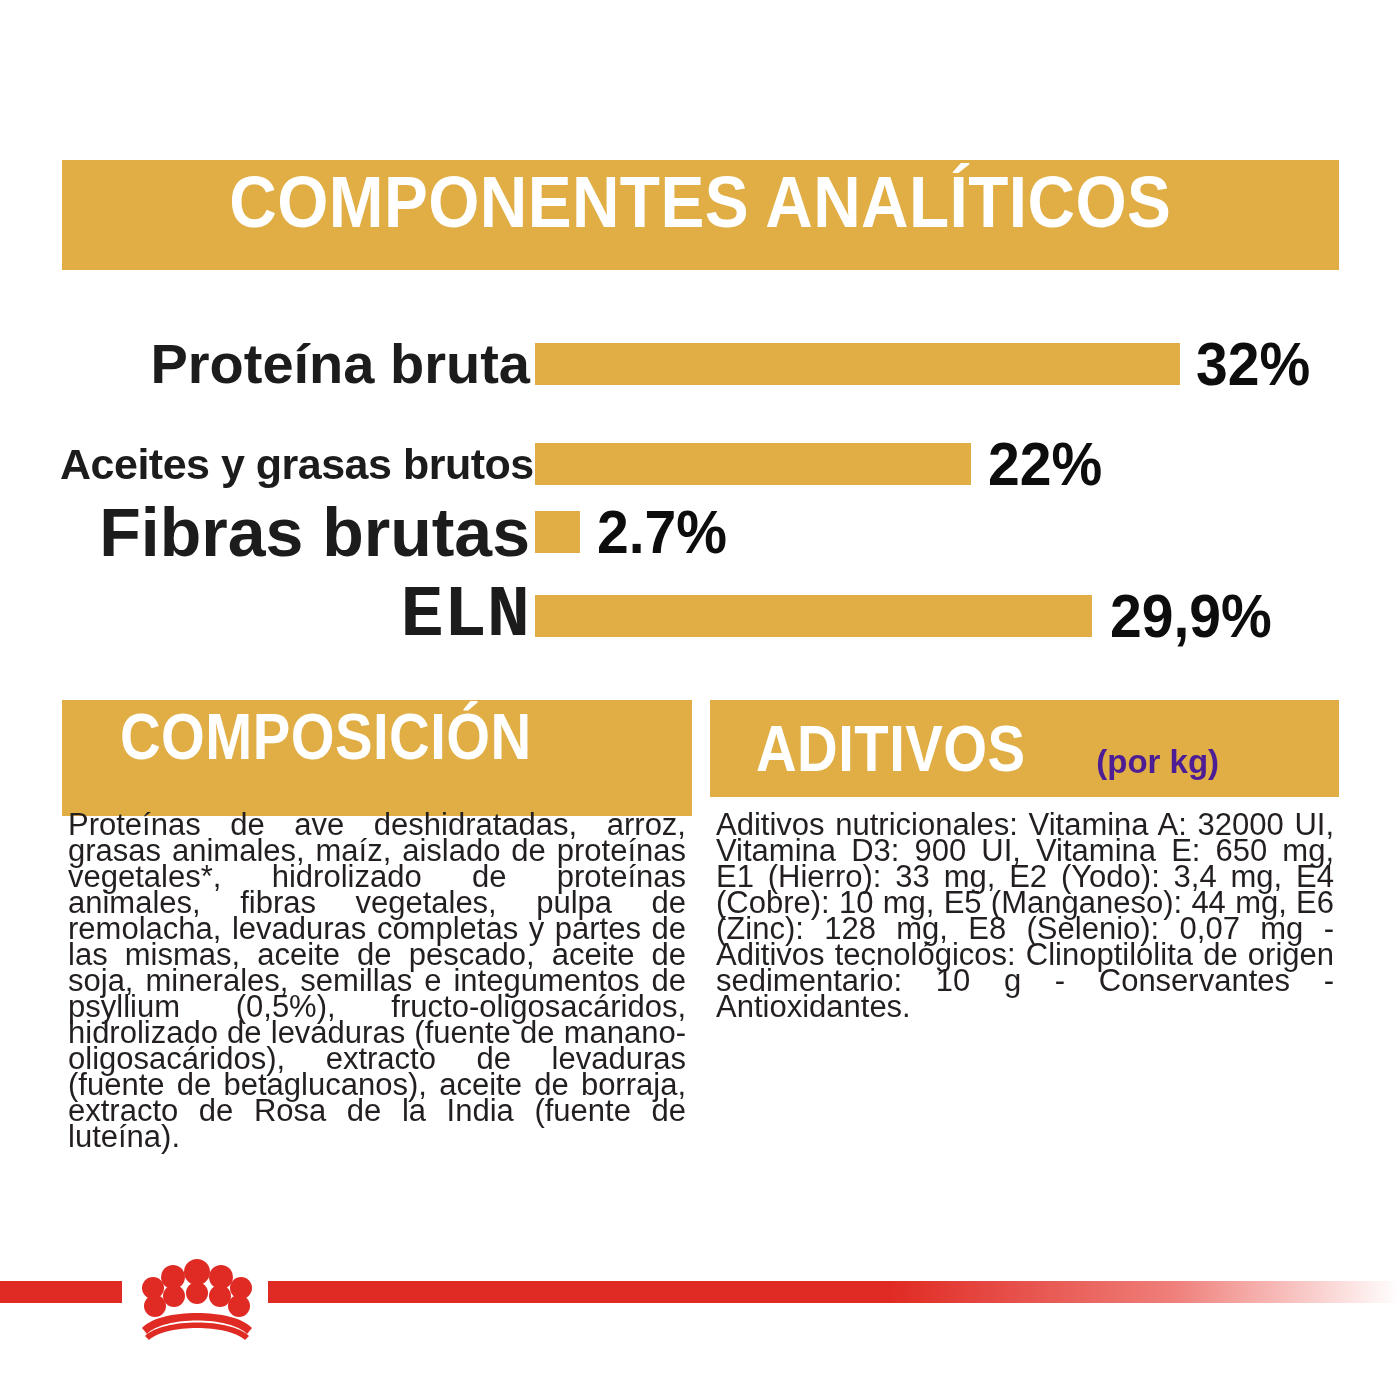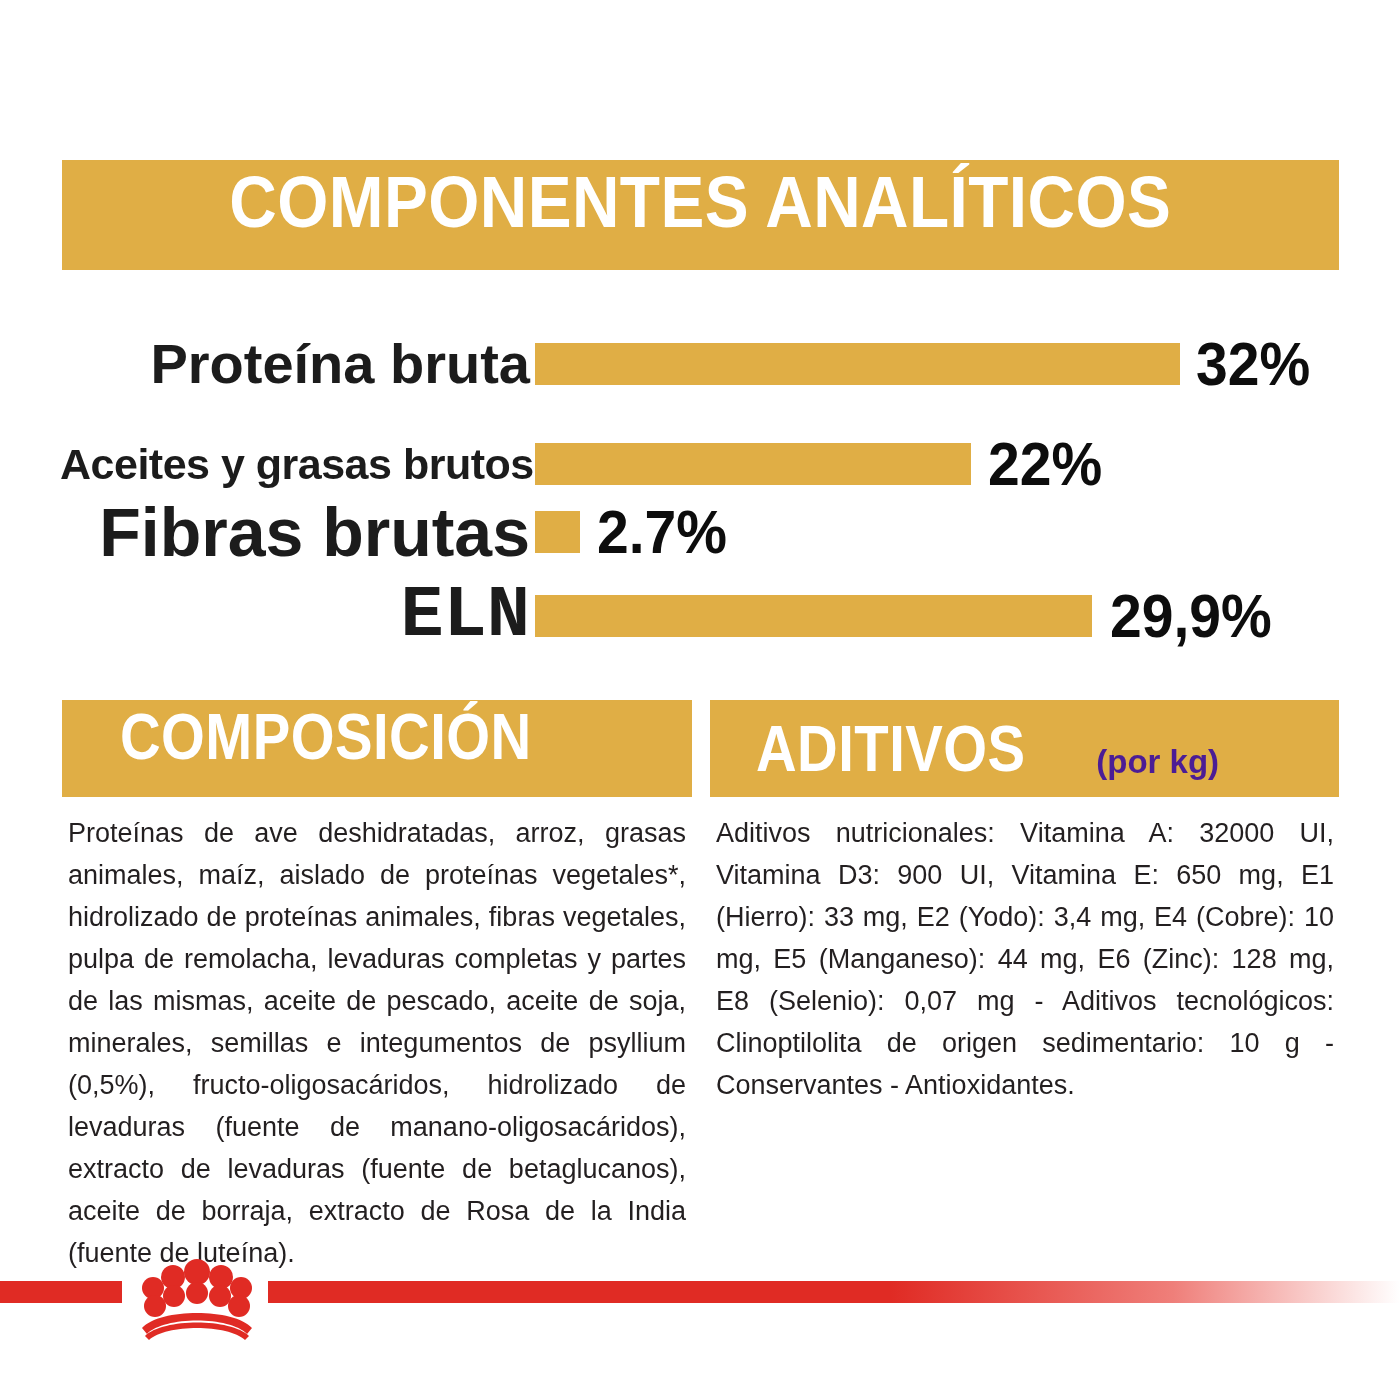--- a/index.html
+++ b/index.html
@@ -47,21 +47,21 @@
   #analytics-band .band-title {
     font-size: 73px;
     transform: scaleX(0.9);
     transform-origin: center center;
   }
 
   #composition-band {
     left: 62px;
     top: 700px;
     width: 630px;
-    height: 97px;
+    height: 116px;
     padding-left: 58px;
   }
   #composition-band .band-title { font-size: 64px; }
 
   #additives-band {
     left: 710px;
     top: 700px;
     width: 629px;
     height: 97px;
     padding-left: 46px;
@@ -138,22 +138,22 @@
     white-space: nowrap;
     transform: scaleX(0.92);
     transform-origin: left center;
   }
 
   
   .body-text {
     position: absolute;
     color: #231f20;
     font-family: "Liberation Sans", sans-serif;
-    font-size: 27px;
-    line-height: 42px;
+    font-size: 31px;
+    line-height: 26px;
     text-align: justify;
     text-justify: inter-word;
   }
   #composition-text {
     left: 68px;
     top: 812px;
     width: 618px;
   }
   #additives-text {
     left: 716px;

